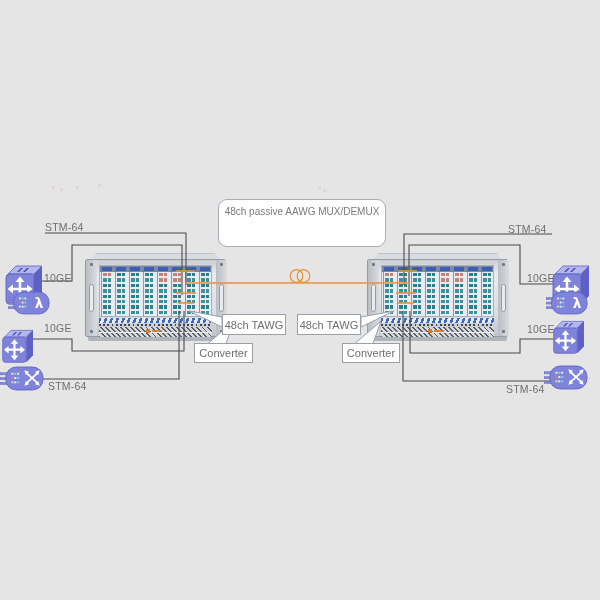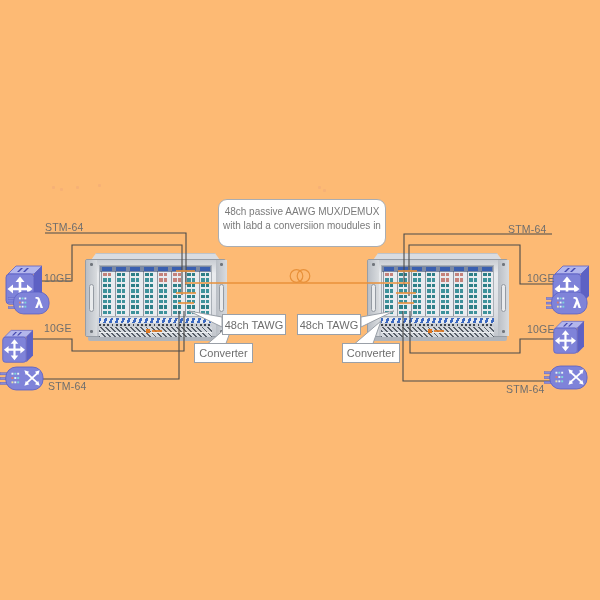--- a/index.html
+++ b/index.html
@@ -1,16 +1,16 @@
 <!DOCTYPE html>
 <html><head>
 <meta charset="utf-8">
 <style>
   html,body{margin:0;padding:0;background:#fff;}
-  #stage{position:relative;width:600px;height:600px;background:#fdba74;overflow:hidden;
+  #stage{position:relative;width:600px;height:600px;background:#e5e5e5;overflow:hidden;
          font-family:"Liberation Sans",sans-serif;}
   .lbl{position:absolute;color:#6e6e6e;font-size:10.5px;letter-spacing:.2px;white-space:nowrap;z-index:7;}
   .callout{position:absolute;background:#fff;border:1px solid #9aa0a8;color:#6e6e6e;font-size:11px;
            display:flex;align-items:center;justify-content:center;z-index:7;box-sizing:border-box;}
   .note{position:absolute;left:218px;top:199px;width:168px;height:48px;border:1px solid #a9adb2;
         border-radius:9px;background:#fff;color:#7a7a7a;font-size:10px;text-align:center;
         line-height:13.5px;padding-top:5px;box-sizing:border-box;z-index:7;}
   .chassis{position:absolute;width:141px;height:90px;z-index:1;}
   .ch-top{position:absolute;left:6px;top:0;width:129px;height:6px;background:#d9dce1;
           clip-path:polygon(4% 0,96% 0,100% 100%,0 100%);border-top:1px solid #bfc3c8;}
@@ -47,21 +47,20 @@
 
   <div class="wm" style="left:52px;top:186px;"></div>
   <div class="wm" style="left:60px;top:188px;"></div>
   <div class="wm" style="left:76px;top:186px;"></div>
   <div class="wm" style="left:98px;top:184px;"></div>
   <div class="wm" style="left:318px;top:186px;"></div>
   <div class="wm" style="left:323px;top:189px;"></div>
 
   <div class="note">
     <div>48ch passive AAWG MUX/DEMUX</div>
-    <div>with labd a conversiion moudules in</div>
   </div>
 
   <div class="lbl" style="left:45px;top:221px;">STM-64</div>
   <div class="lbl" style="left:44px;top:272px;">10GE</div>
   <div class="lbl" style="left:44px;top:322px;">10GE</div>
   <div class="lbl" style="left:48px;top:380px;">STM-64</div>
   <div class="lbl" style="left:508px;top:223px;">STM-64</div>
   <div class="lbl" style="left:527px;top:272px;">10GE</div>
   <div class="lbl" style="left:527px;top:323px;">10GE</div>
   <div class="lbl" style="left:506px;top:383px;">STM-64</div>

